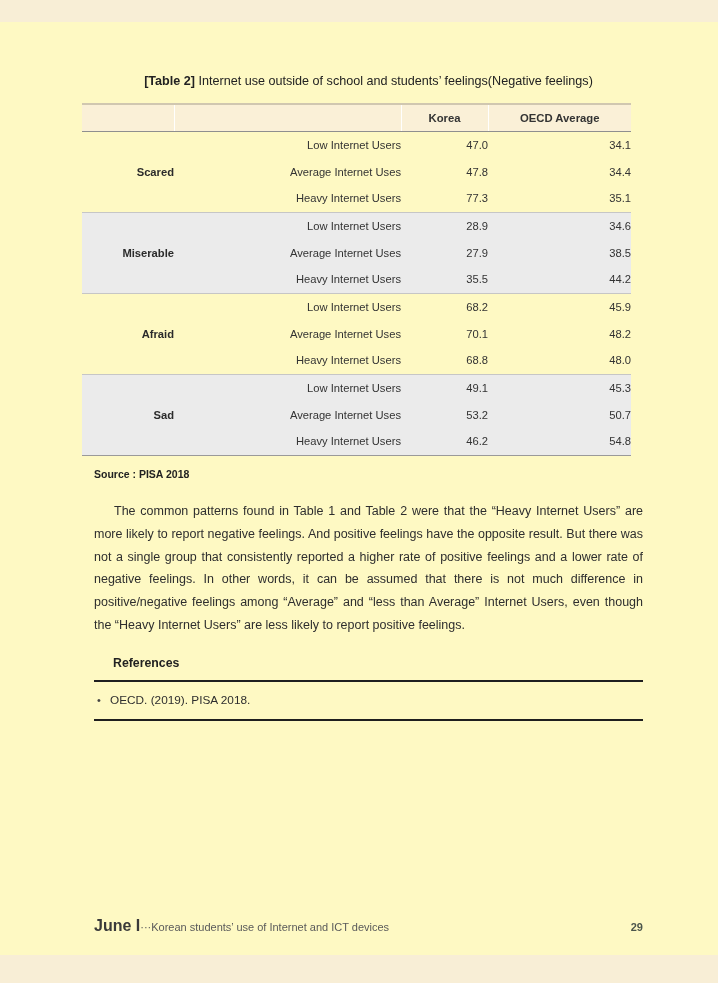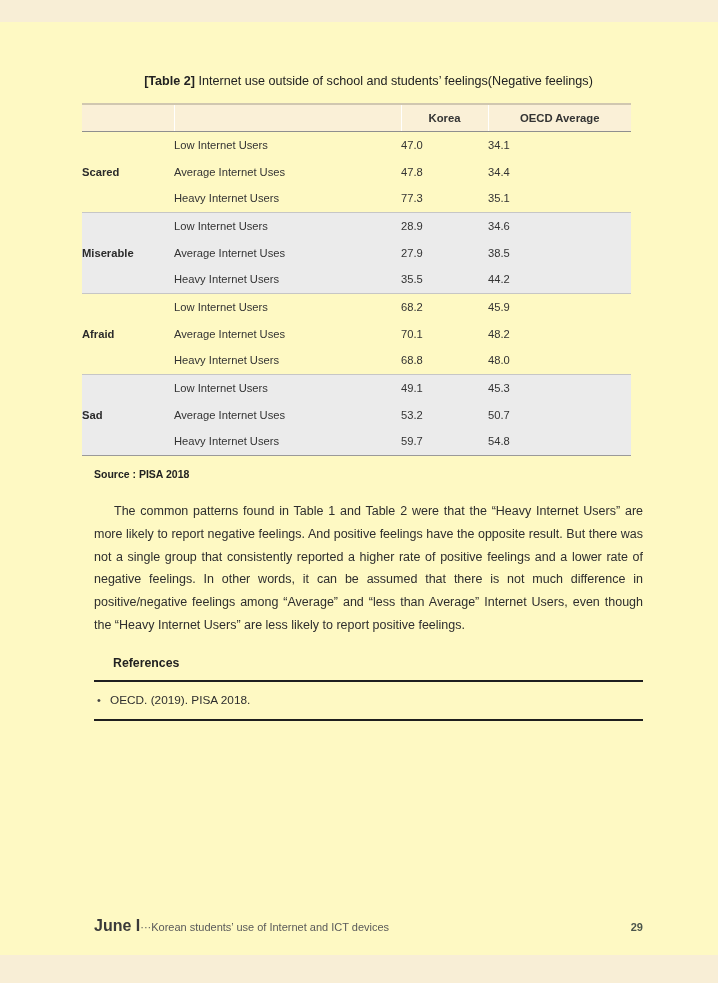--- a/index.html
+++ b/index.html
@@ -50,21 +50,21 @@
     font-weight: bold;
     font-size: 11.3px;
     color: #333333;
     text-align: center;
     vertical-align: middle;
   }
   table.data-table thead th + th { border-left: 1px solid rgba(255,255,255,0.95); }
 
   table.data-table td {
     height: 27px;
-    text-align: left;
+    text-align: right;
     vertical-align: middle;
   }
   table.data-table tr.shaded td { background: #ebebeb; }
   table.data-table tr.group-start td { border-top: 1px solid #c6c6c6; }
   table.data-table td.feeling { font-weight: bold; color: #2b2b2b; }
 
   .source-note {
     position: absolute;
     top: 468px; left: 94px;
     font-size: 10.5px;
@@ -208,21 +208,21 @@
           <td class="num">49.1</td>
           <td class="num">45.3</td>
         </tr>
         <tr class="shaded">
           <td class="cat">Average Internet Uses</td>
           <td class="num">53.2</td>
           <td class="num">50.7</td>
         </tr>
         <tr class="shaded">
           <td class="cat">Heavy Internet Users</td>
-          <td class="num">59.7</td>
+          <td class="num">46.2</td>
           <td class="num">54.8</td>
         </tr>
       </tbody>
   </table>
 
   <div class="source-note">Source : PISA 2018</div>
 
   <p class="body-par">The common patterns found in Table 1 and Table 2 were that the “Heavy Internet Users” are more likely to report negative feelings. And positive feelings have the opposite result. But there was not a single group that consistently reported a higher rate of positive feelings and a lower rate of negative feelings.  In other words, it can be assumed that there is not much difference in positive/negative feelings among “Average” and “less than Average” Internet Users, even though the “Heavy Internet Users” are less likely to report positive feelings.</p>
 
   <div class="references">

